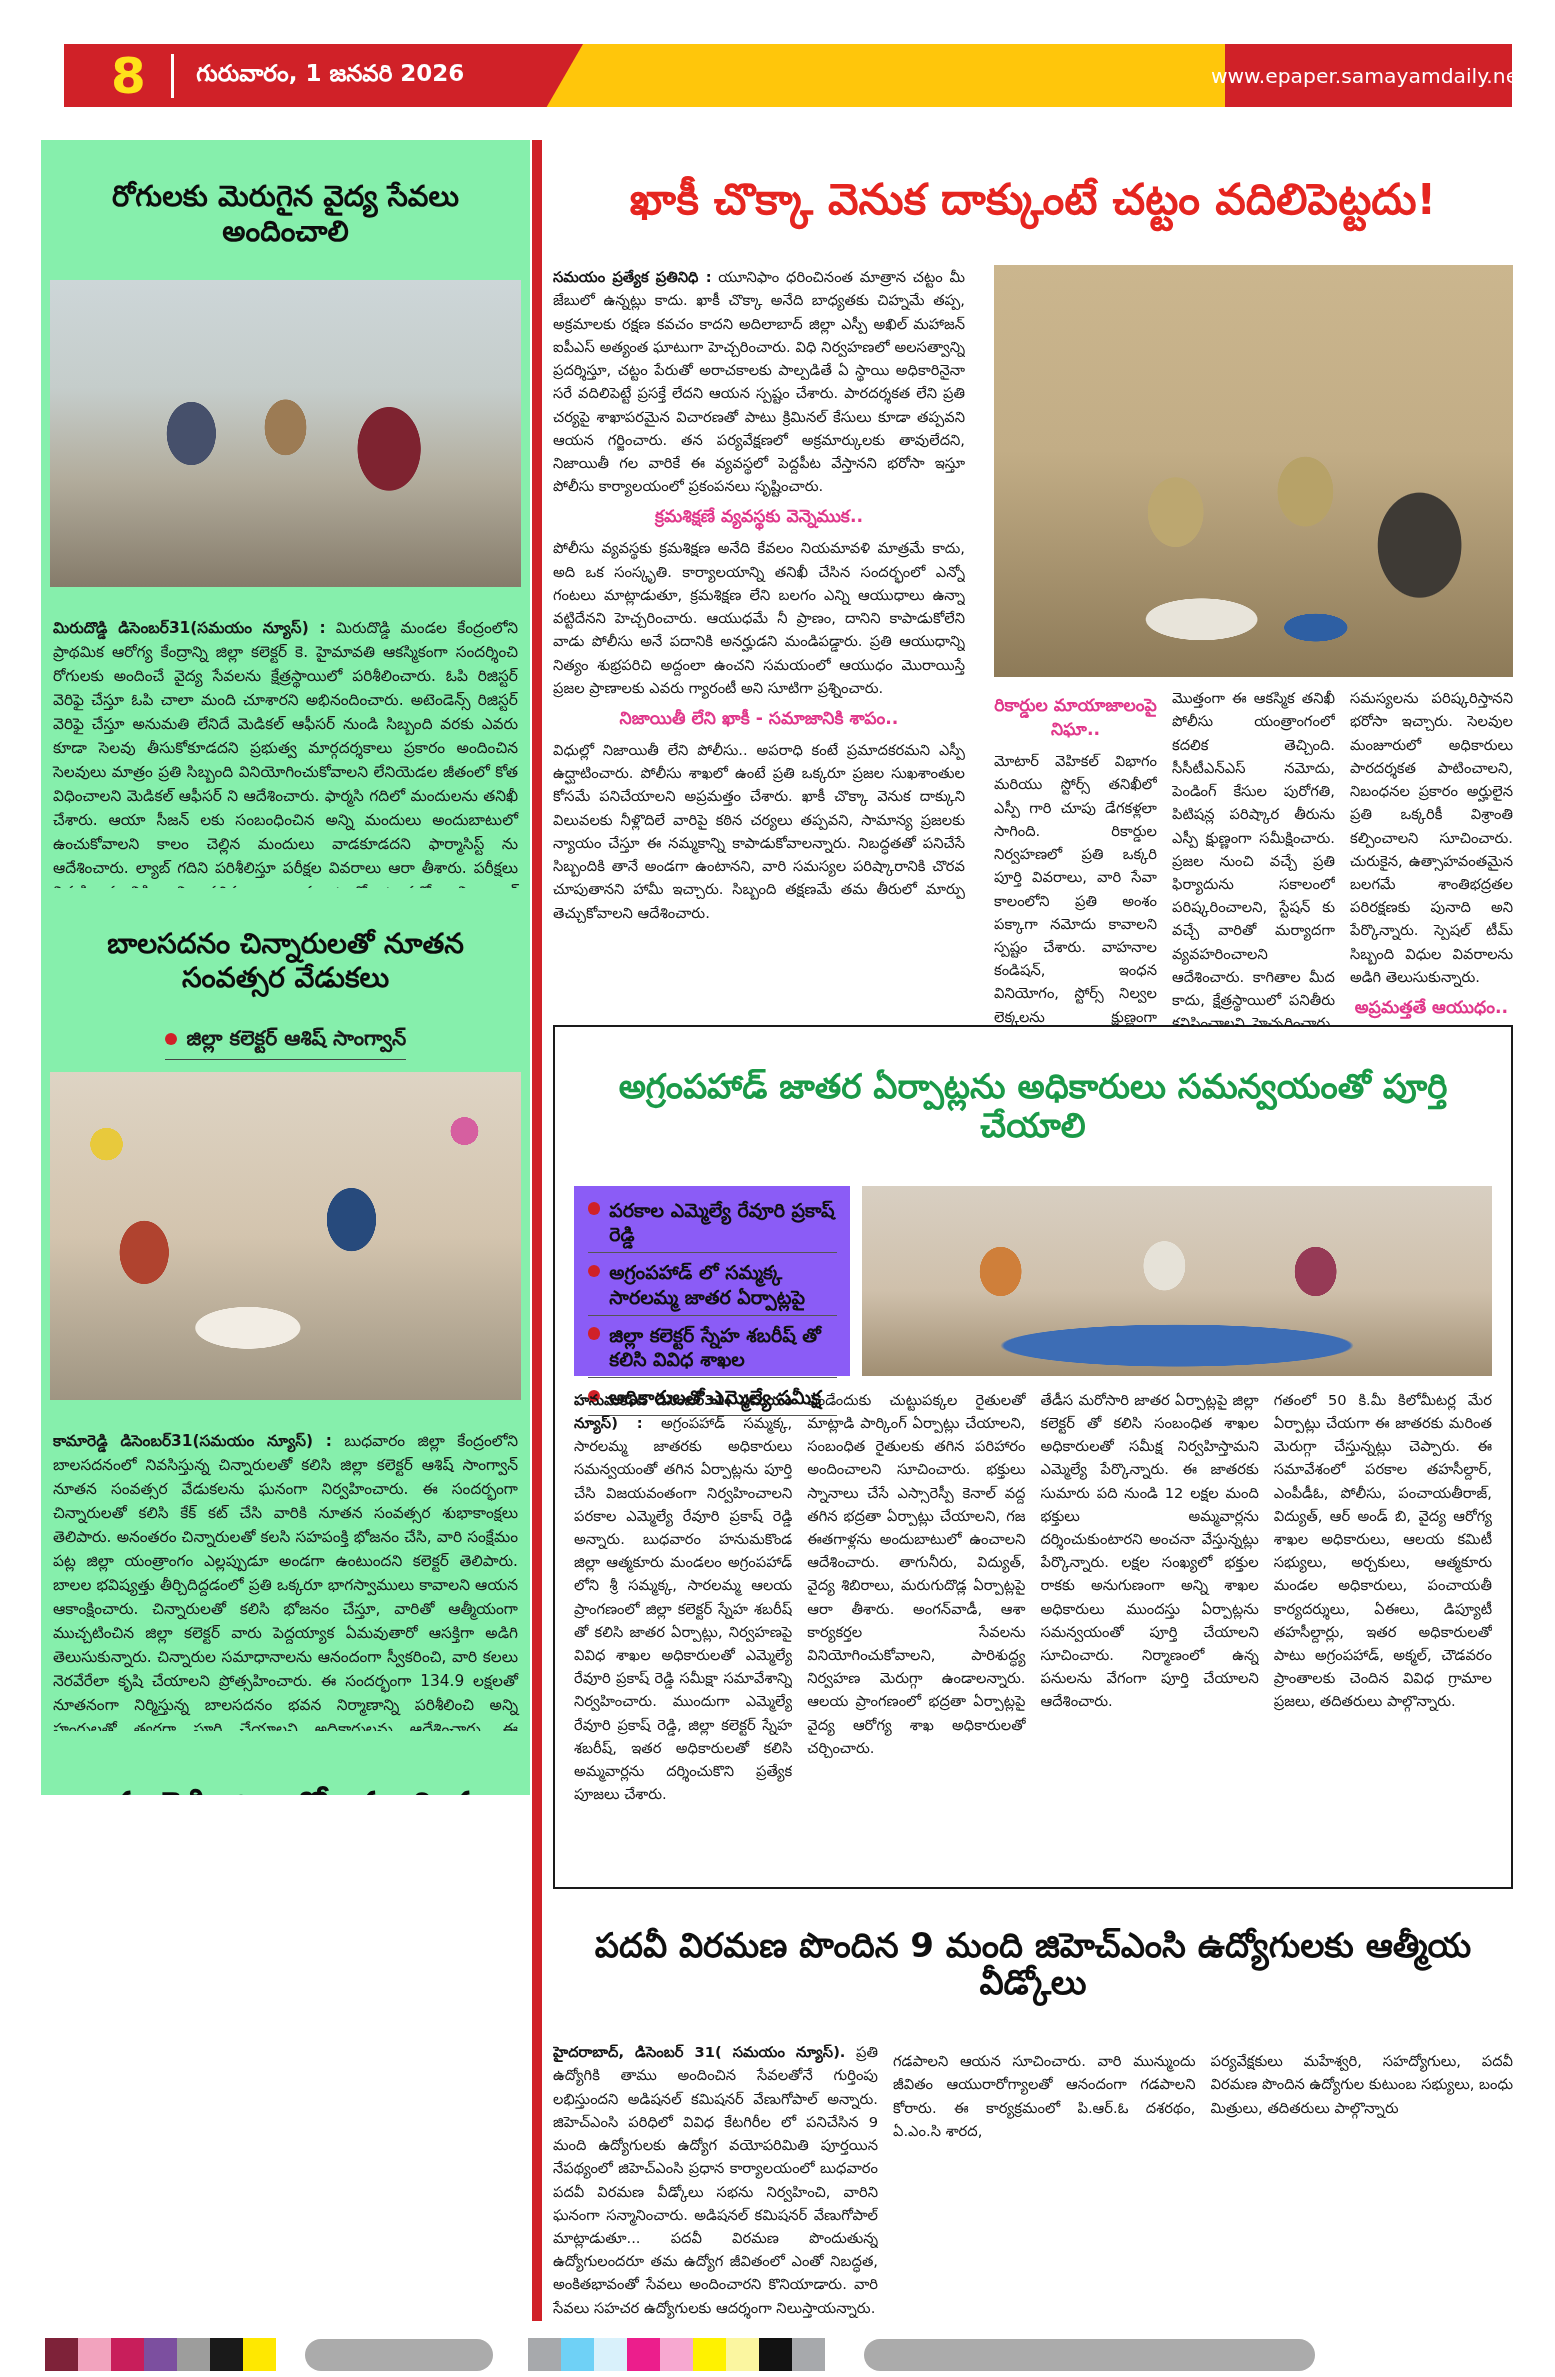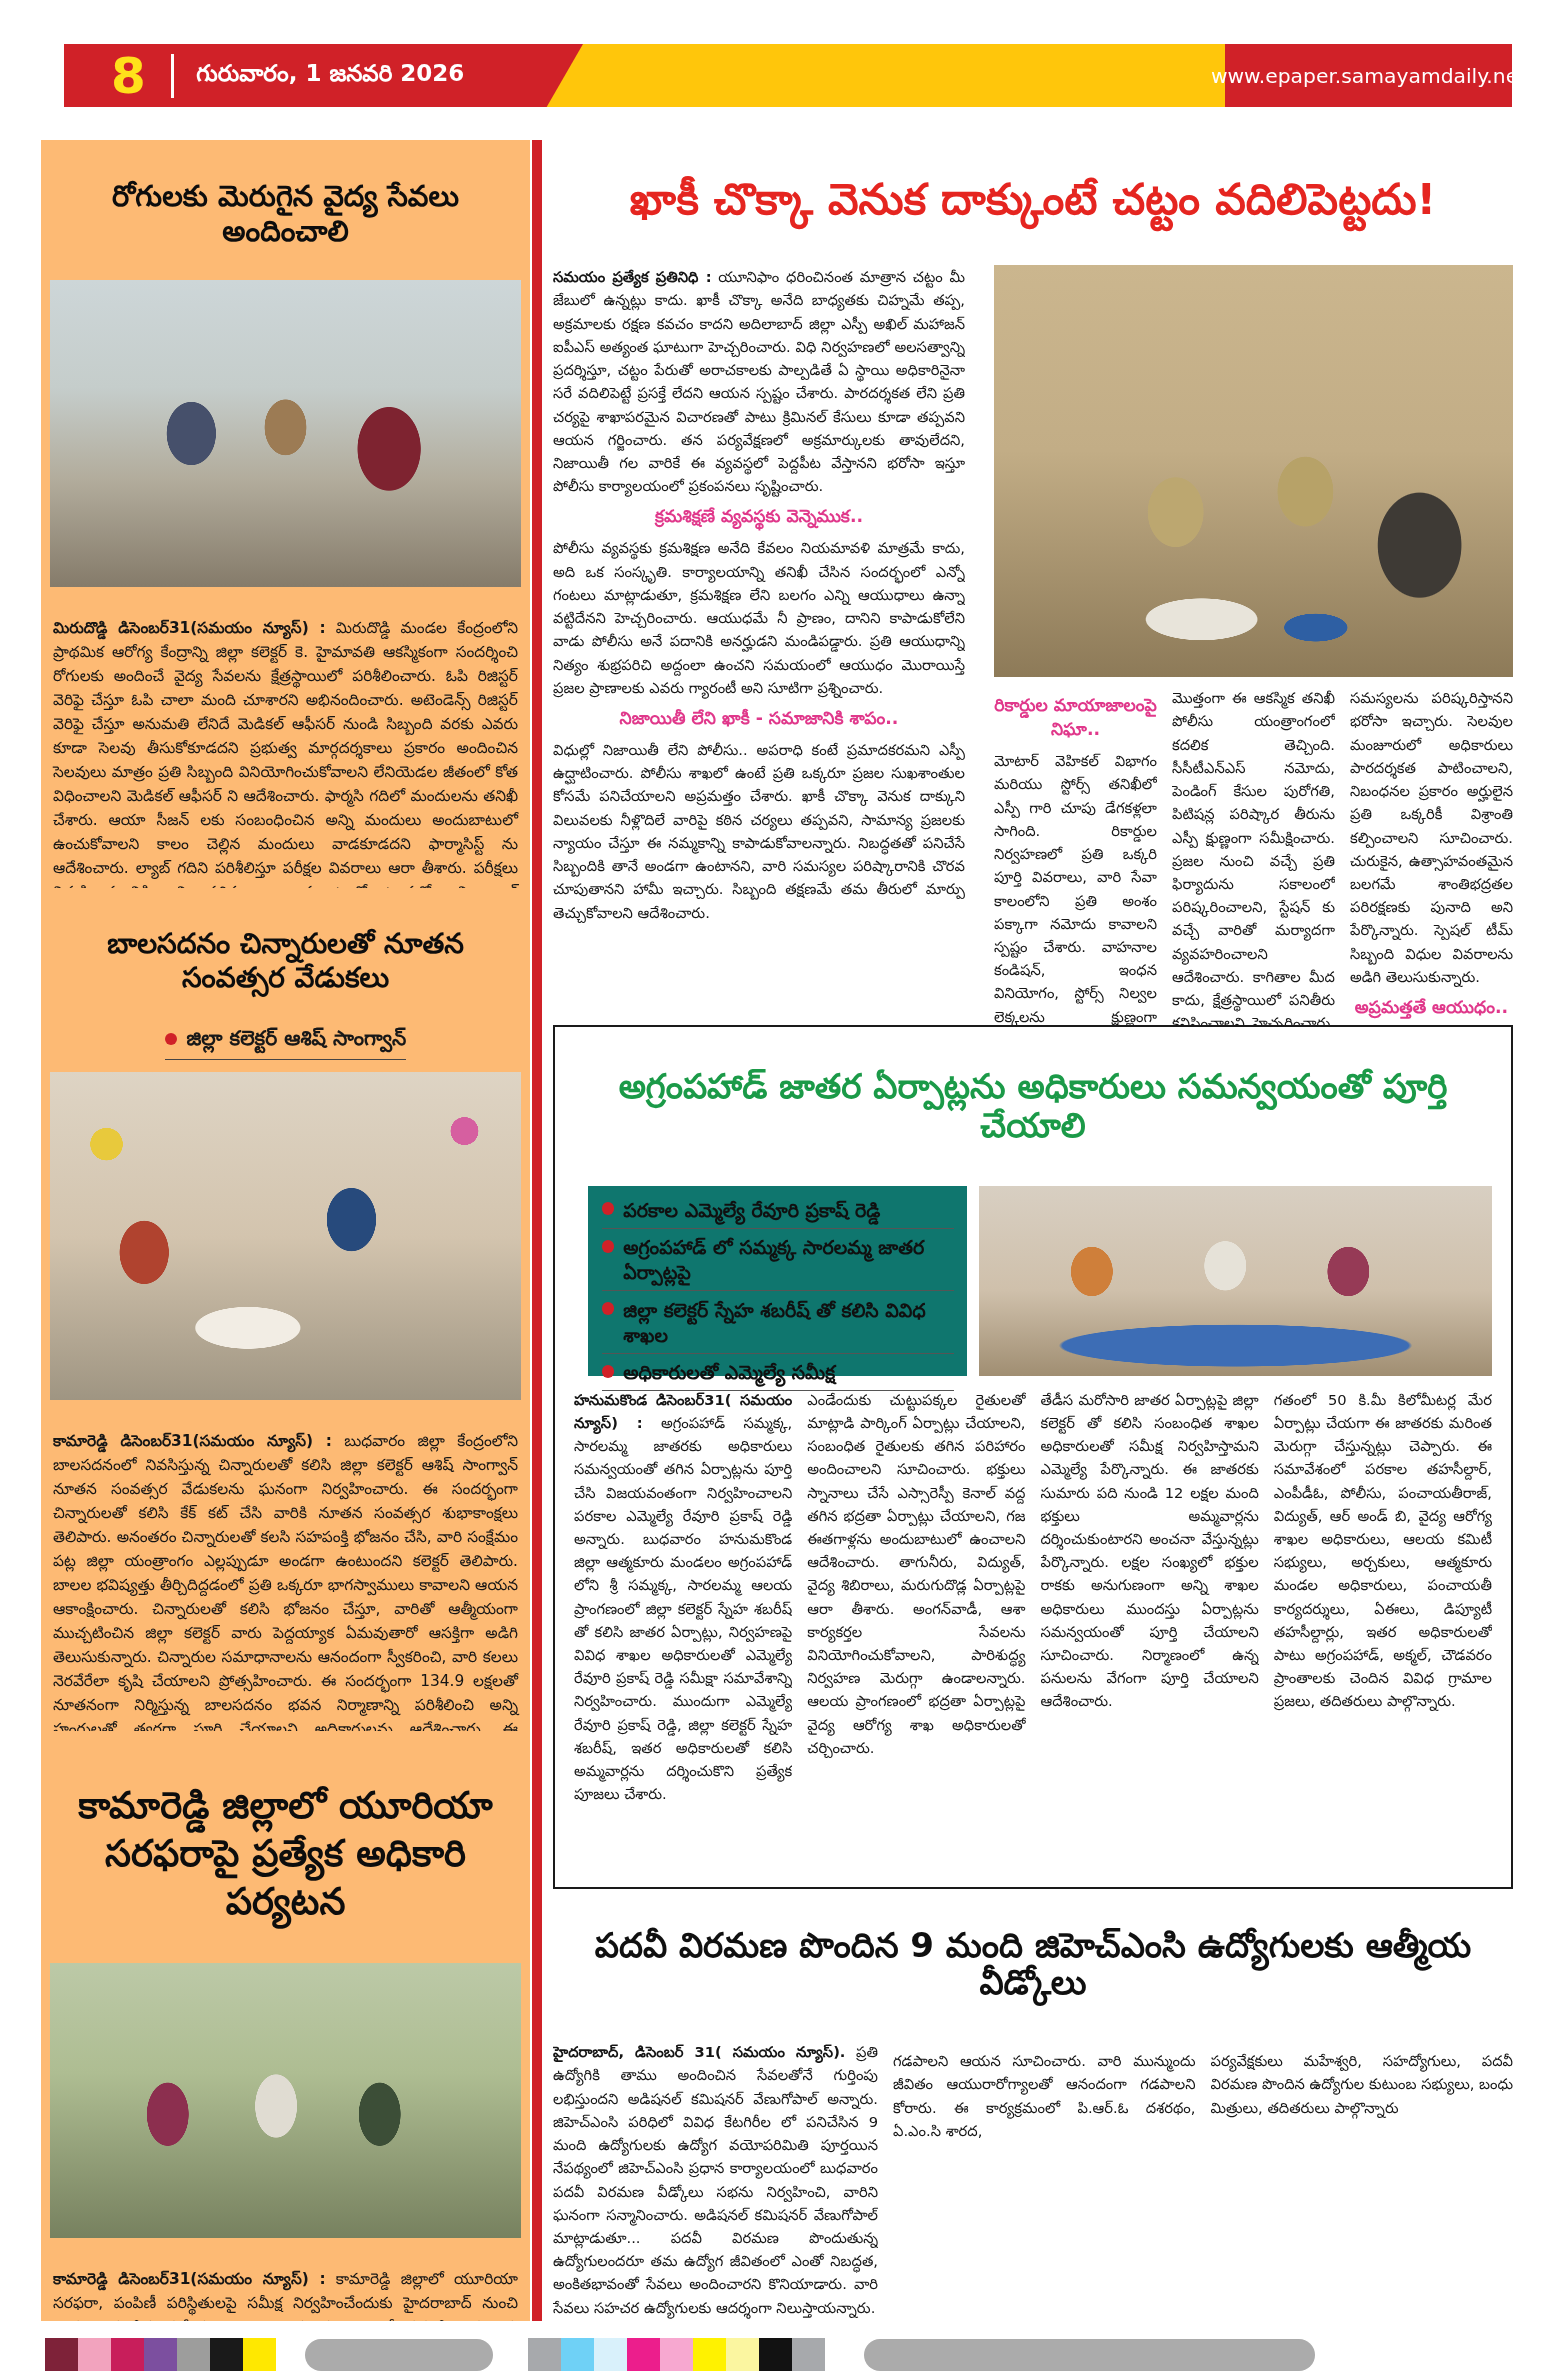--- a/index.html
+++ b/index.html
@@ -13,21 +13,21 @@
   .pgno { font-size:50px; font-weight:bold; color:#FFE11B; margin-left:47px; line-height:1; }
   .hdr-sep { width:2.3px; height:44px; background:#ffffff; margin:0 22.6px 0 25.6px; }
   .hdr-date { color:#ffffff; font-size:23px; font-weight:bold; }
   .hdr-masthead { position:absolute; left:519px; right:287px; top:0; bottom:0; display:flex;
     align-items:center; justify-content:center; color:#3A3A9E; font-size:44px; font-weight:bold;
     text-shadow:0 0 0.8px #3A3A9E; }
   .hdr-red-right { position:absolute; right:0; top:0; width:287px; height:100%; background:#D02128;
     display:flex; align-items:center; justify-content:center; color:#ffffff; font-size:20.3px; }
 
   
-  .leftcol { position:absolute; left:41px; top:140px; width:489px; height:2181px; background:#fdba74; overflow:hidden; }
+  .leftcol { position:absolute; left:41px; top:140px; width:489px; height:1655px; background:#86efac; overflow:hidden; }
   .vline { position:absolute; left:532px; top:140px; width:9.8px; height:2181px; background:#D02128; }
   .lc-head { font-size:29px; font-weight:bold; text-align:center; line-height:1.22; padding:15px 10.5px 6px; color:#0d0d0d; }
   .lc-head.big { font-size:37px; line-height:1.3; padding-top:19.6px; }
   .lc-by { text-align:center; font-size:20.3px; font-weight:bold; padding:1.5px 0 12px; color:#181818; }
   .lc-by .dash { color:#D02128; }
   .lc-by-u { display:inline-block; border-bottom:1.5px solid #444; padding-bottom:4.5px; }
   .dot { display:inline-block; width:12.8px; height:12.8px; border-radius:50%; background:#D02128; margin-right:9px; vertical-align:middle; }
   .lc-photo { margin:0 9px; }
   .lc-body { padding:13.5px 12px 7.5px; font-size:15.4px; line-height:1.56; text-align:justify; color:#151515; overflow:hidden; }
   .dl { font-weight:bold; }
@@ -87,21 +87,21 @@
   .khaki-right .photo-police { height:412px; }
   .khaki-cols { display:flex; gap:15px; margin-top:9px; flex:1; overflow:hidden; }
   .khaki-cols .col { flex:1; overflow:hidden; }
   .mbody { font-size:14.7px; line-height:1.58; text-align:justify; color:#151515; margin:0 0 6px; }
   .subhead { color:#E0388B; font-weight:bold; text-align:center; font-size:17.3px; margin:9px 0 6px; }
 
   
   .jatara { position:absolute; left:553px; top:1025px; width:960px; height:864px; border:2.3px solid #1a1a1a; padding:9px 19px; background:#fff; }
   .jatara-hl { color:#1B9A48; font-weight:bold; font-size:34px; text-align:center; line-height:1.15; padding:3px 0 12px; }
   .jatara-top { display:flex; gap:12px; height:190px; }
-  .bulletbox { width:379px; flex:none; background:#0f766e; padding:12px 13.5px 6px;margin-left:14px; }
+  .bulletbox { width:276px; flex:none; background:#8b5cf6; padding:12px 13.5px 6px; }
   .bullet { display:flex; align-items:flex-start; gap:9px; font-size:19px; font-weight:bold; color:#101010;
     border-bottom:1.5px solid #555; padding-bottom:5.3px; margin-bottom:6.8px; line-height:1.3; }
   .bullet .dot { flex:none; margin-top:4.5px; margin-right:0; }
   .jatara-photo { flex:1; }
   .jatara-cols { display:flex; gap:15px; margin-top:12px; height:578px; overflow:hidden; }
   .jatara-cols .col { flex:1; overflow:hidden; }
 
   
   .ghmc { position:absolute; left:553px; top:1894px; width:960px; height:444px; }
   .ghmc-hl { color:#101010; font-weight:bold; font-size:34px; text-align:center; line-height:1.1; padding:4.5px 0 10.5px; }

